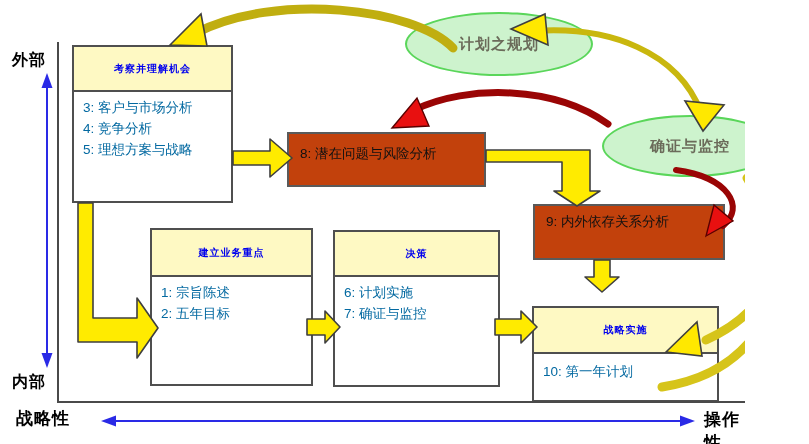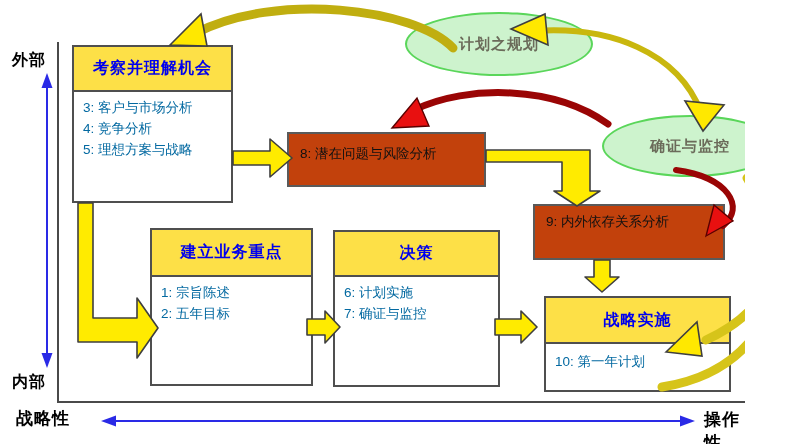--- a/index.html
+++ b/index.html
@@ -3,22 +3,22 @@
 <meta charset="utf-8">
 <style>
   html,body{margin:0;padding:0;background:#fff;}
   .stage{
     position:relative;width:745px;height:444px;background:#ffffff;overflow:hidden;
     font-family:"Liberation Sans","DejaVu Sans",sans-serif;
   }
   
   .pbox{position:absolute;background:#ffffff;border:2px solid #4f4f4f;box-sizing:border-box;z-index:2;}
   .pbox .hdr{
-    background:#fde047;border-bottom:2px solid #4f4f4f;color:#0000ee;font-weight:bold;
-    font-size:16px;display:flex;align-items:center;justify-content:center;letter-spacing:1px;
+    background:#fef9c3;border-bottom:2px solid #4f4f4f;color:#0000ee;font-weight:bold;
+    font-size:10px;display:flex;align-items:center;justify-content:center;letter-spacing:1px;
   }
   .pbox .items{padding:5px 9px;font-size:13.5px;color:#0369a1;line-height:21px;white-space:nowrap;}
   
   .sbox{position:absolute;background:#c2410c;border:2px solid #5a5a5a;box-sizing:border-box;
         font-size:13.5px;color:#111;z-index:2;white-space:nowrap;}
   
   .ell{position:absolute;border-radius:50%;background:#cdf3cd;border:2px solid #5ad65a;
        display:flex;align-items:center;justify-content:center;color:#6b6b5a;font-weight:bold;
        font-size:15px;letter-spacing:1px;z-index:1;}
   
@@ -53,21 +53,21 @@
   </div>
 
   <div class="pbox" style="left:333px;top:230px;width:167px;height:157px;">
     <div class="hdr" style="height:43px;">决策</div>
     <div class="items">
       <div>6: 计划实施</div>
       <div>7: 确证与监控</div>
     </div>
   </div>
 
-  <div class="pbox" style="left:532px;top:296px;width:187px;height:96px;margin-left:12px;">
+  <div class="pbox" style="left:532px;top:306px;width:187px;height:96px;">
     <div class="hdr" style="height:44px;">战略实施</div>
     <div class="items" style="padding-top:7px;">
       <div>10: 第一年计划</div>
     </div>
   </div>
 
   <div class="sbox" style="left:287px;top:132px;width:199px;height:55px;padding:11px 0 0 11px;">8: 潜在问题与风险分析</div>
 
   <div class="sbox" style="left:533px;top:204px;width:192px;height:56px;padding:7px 0 0 11px;">9: 内外依存关系分析</div>
 

